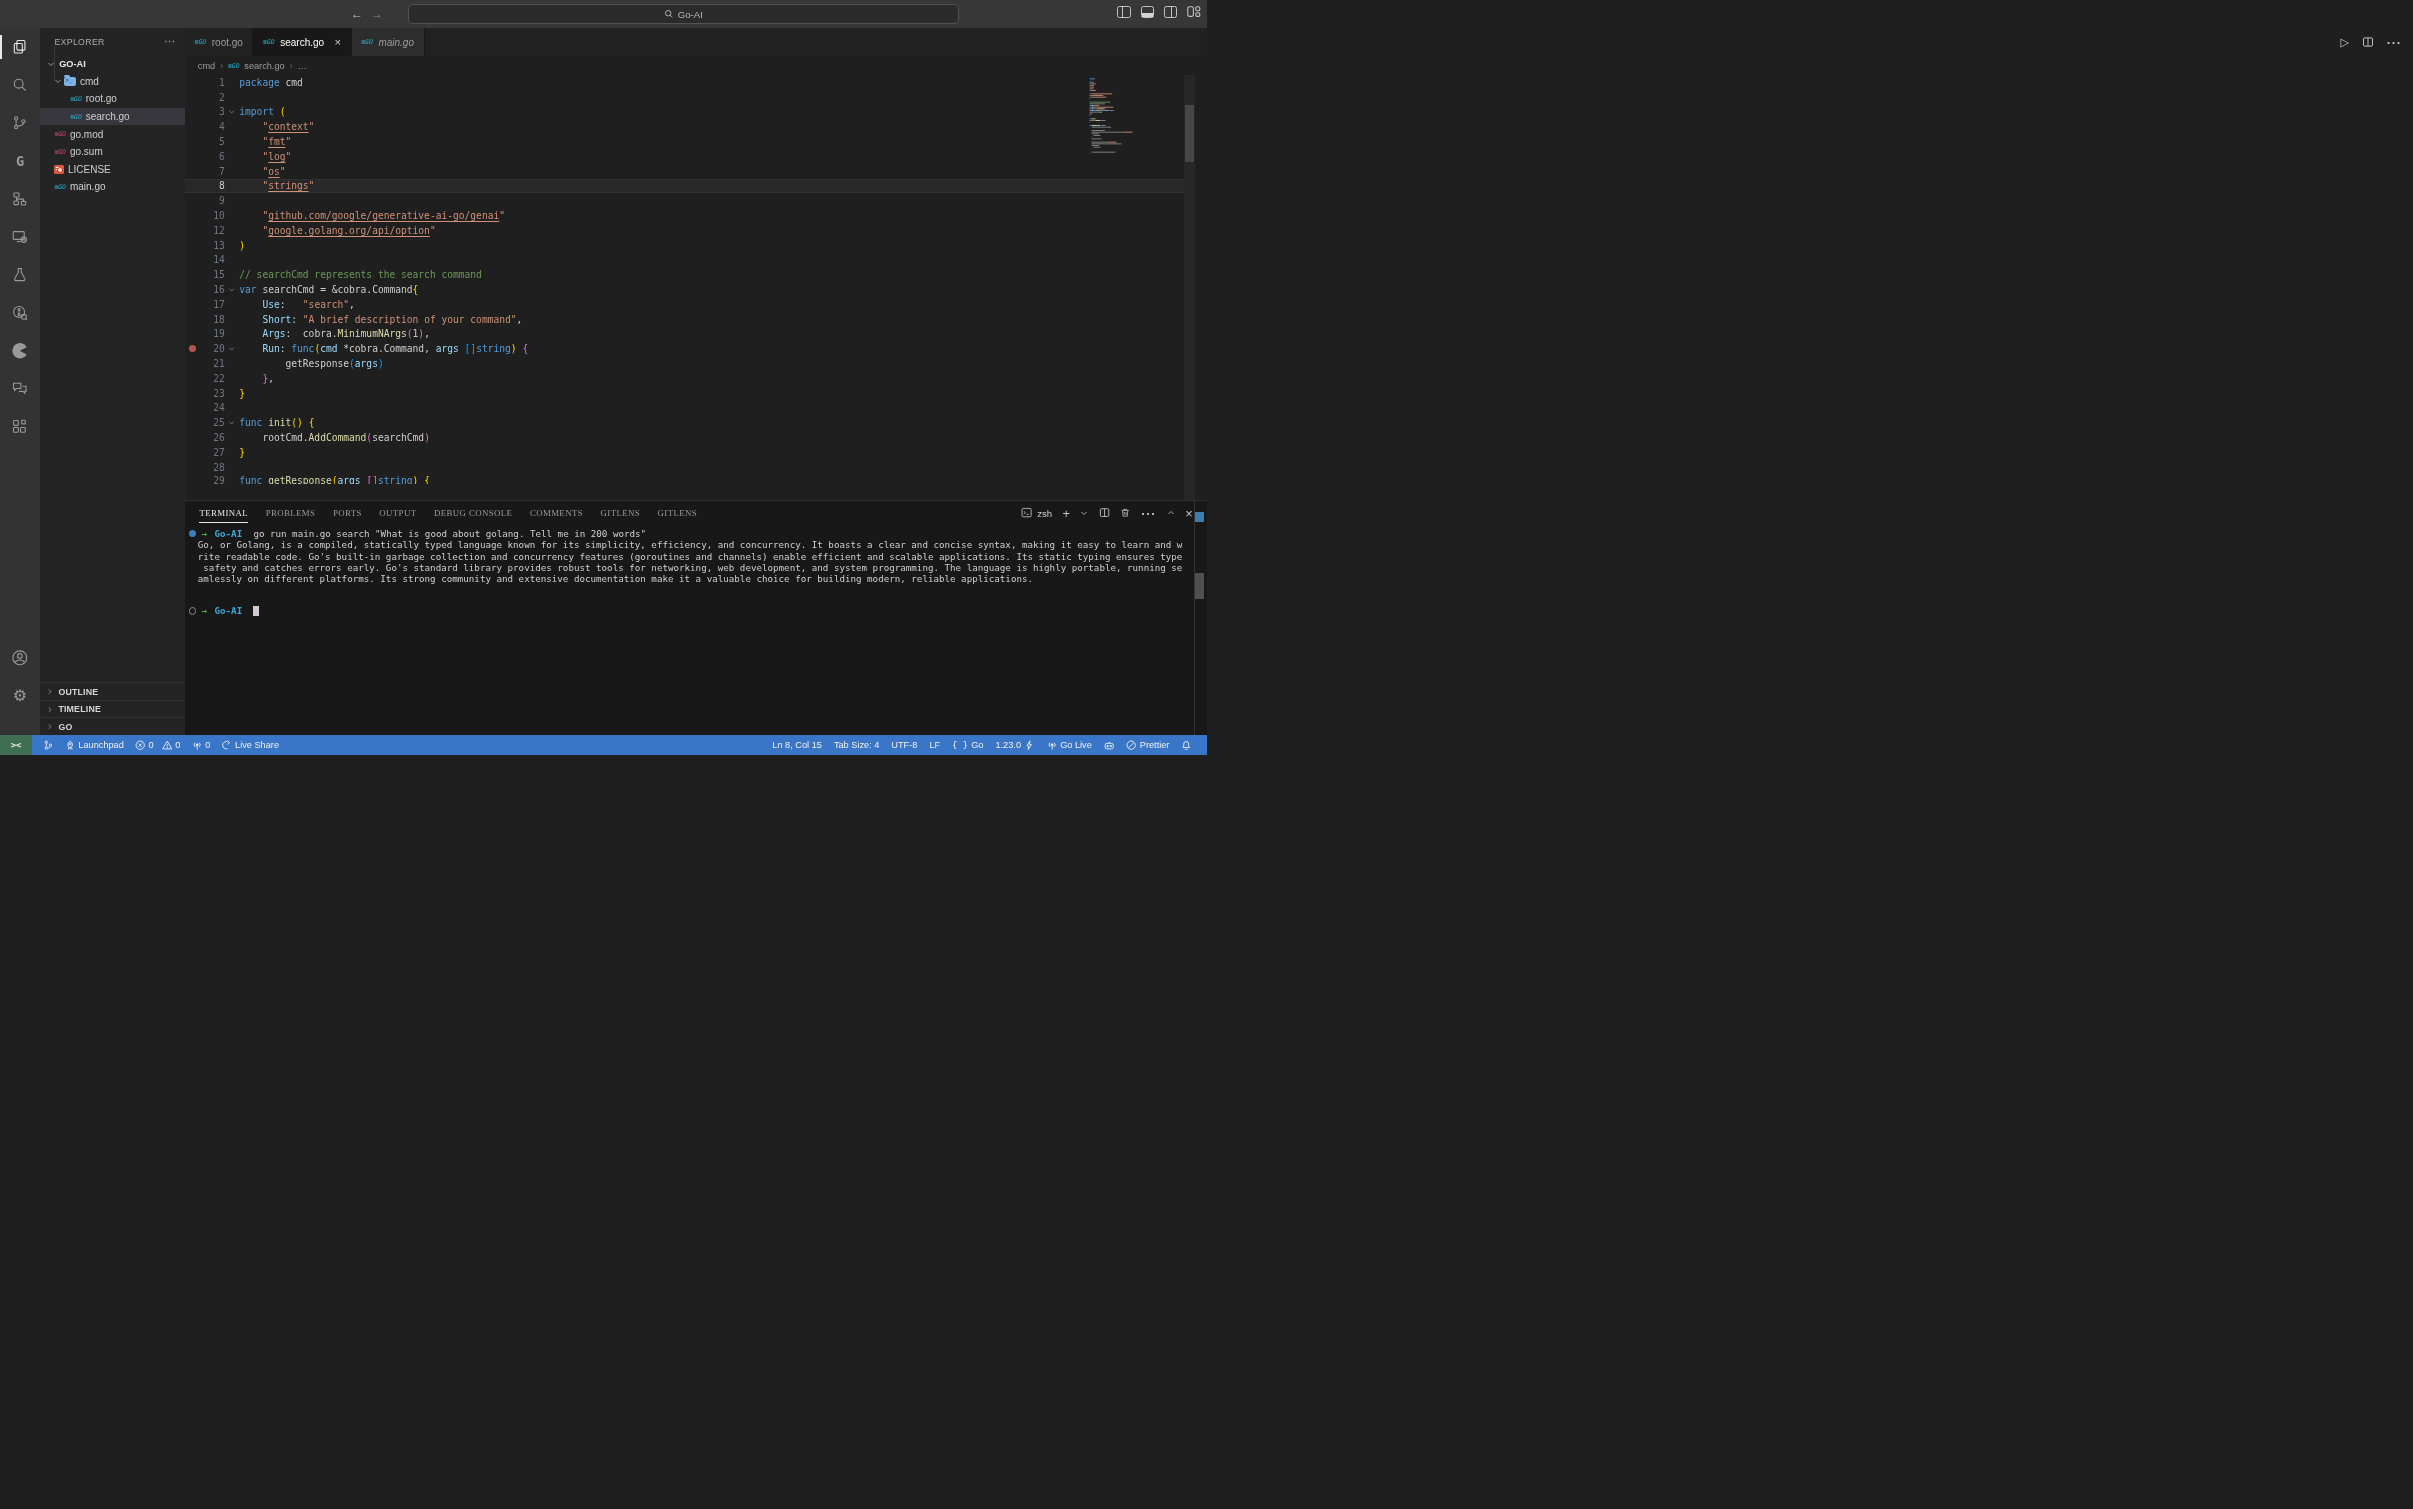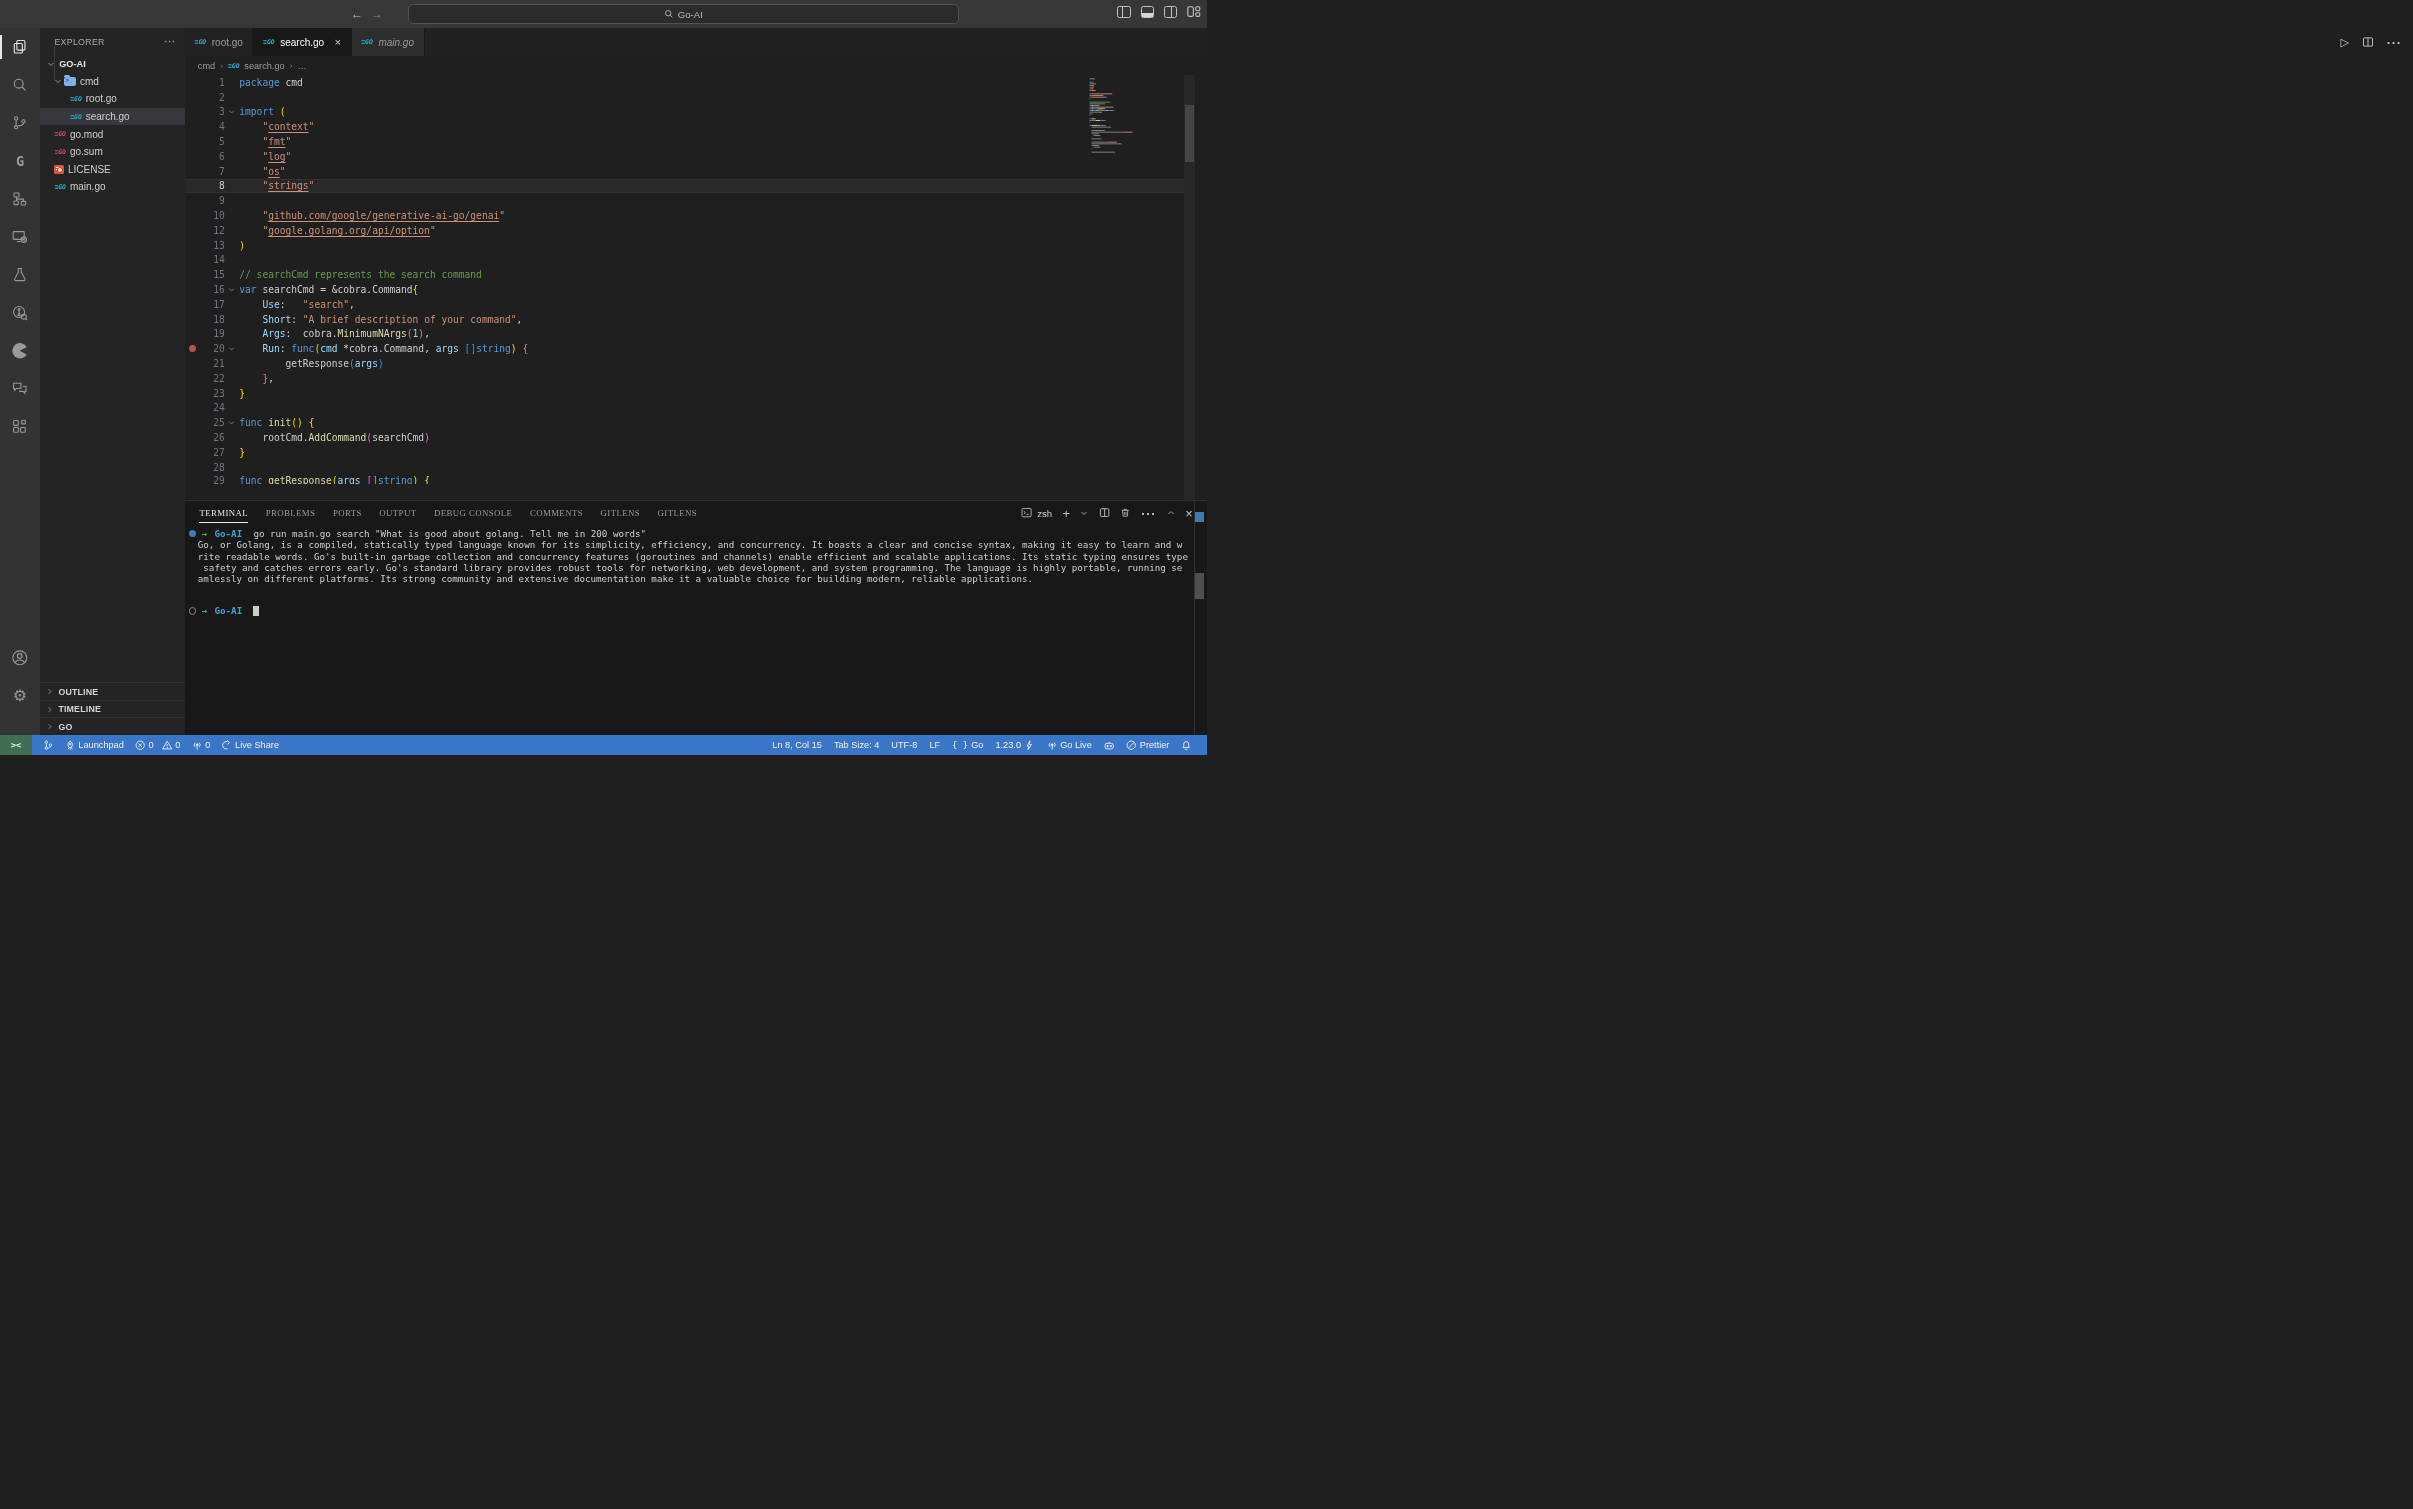--- a/index.html
+++ b/index.html
@@ -33,21 +33,21 @@
   
   #sidebar { position:absolute; left:40px; top:28px; width:145px; height:707px; background:#242424; }
   #explorer-header { height:27px; display:flex; align-items:center; padding:0 9.6px 0 14.4px;
     font-size:8.8px; color:#a9a9a9; letter-spacing:0.3px; }
   #explorer-header .spacer { flex:1; }
   .tree-row { height:17.6px; display:flex; align-items:center; font-size:10px; color:#cfcfcf; position:relative; }
   .tree-row.selected { background:#37373d; }
   .tree-row .chev { width:12.8px; color:#b0b0b0; display:flex; justify-content:center; }
   .tree-row .label { margin-left:4px; white-space:nowrap; }
   .tree-row.root-sec .label { font-weight:bold; font-size:9.2px; color:#e4e4e4; margin-left:1.6px; }
-  .gofileicon { font-size:6.4px; font-weight:bold; font-style:italic; letter-spacing:0;
+  .gofileicon { font-size:6.4px; font-weight:normal; font-style:italic; letter-spacing:0;
     font-family:"DejaVu Sans Mono", monospace; }
   .folder-cmd { width:12px; height:9.6px; background:#7cb2e8; border-radius:2px; position:relative; }
   .folder-cmd::before { content:""; position:absolute; left:0; top:-1.6px; width:5.6px; height:2.4px; background:#7cb2e8; border-radius:1.6px 1.6px 0 0; }
   .folder-cmd::after { content:">_"; position:absolute; left:1.6px; top:0.8px; font-size:5.6px; font-weight:bold; color:#1d4e7a; }
   .license-ic { width:9.6px; height:9.6px; background:#e0573d; border-radius:1.6px; position:relative;
     background-image:linear-gradient(#fff 0.8px, transparent 0.8px, transparent 1.6px),
                      linear-gradient(#fff 0.8px, transparent 0.8px); background-size:5.6px 2.4px, 5.6px 2.4px;
     background-position:1.6px 2.4px, 1.6px 4.8px; background-repeat:no-repeat; }
   .license-ic::after { content:""; position:absolute; right:0.8px; bottom:0.8px; width:4px; height:4px;
     border-radius:50%; background:#ffd9cf; border:0.8px solid #b23a24; }
@@ -608,21 +608,21 @@
     <span style="font-size:12.8px;">×</span>
   </div>
   <div id="terminal">
       <div class="trow">
         <span class="t-dot"></span>
         <span class="t-arrow">→</span>
         <span class="t-cwd">Go-AI</span>
         <span>go run main.go search "What is good about golang. Tell me in 200 words"</span>
       </div>
       <div class="t-out">Go, or Golang, is a compiled, statically typed language known for its simplicity, efficiency, and concurrency. It boasts a clear and concise syntax, making it easy to learn and w</div>
-      <div class="t-out">rite readable words. Go's built-in garbage collection and concurrency features (goroutines and channels) enable efficient and scalable applications. Its static typing ensures type</div>
+      <div class="t-out">rite readable code. Go's built-in garbage collection and concurrency features (goroutines and channels) enable efficient and scalable applications. Its static typing ensures type</div>
       <div class="t-out"> safety and catches errors early. Go's standard library provides robust tools for networking, web development, and system programming. The language is highly portable, running se</div>
       <div class="t-out">amlessly on different platforms. Its strong community and extensive documentation make it a valuable choice for building modern, reliable applications.</div>
       <div style="height: 11.3px;"></div>
       <div class="trow" style="margin-top: 9.6px;">
         <span class="t-dot hollow"></span>
         <span class="t-arrow">→</span>
         <span class="t-cwd">Go-AI</span>
         <span class="cursor-block"></span>
       </div>
     </div>

